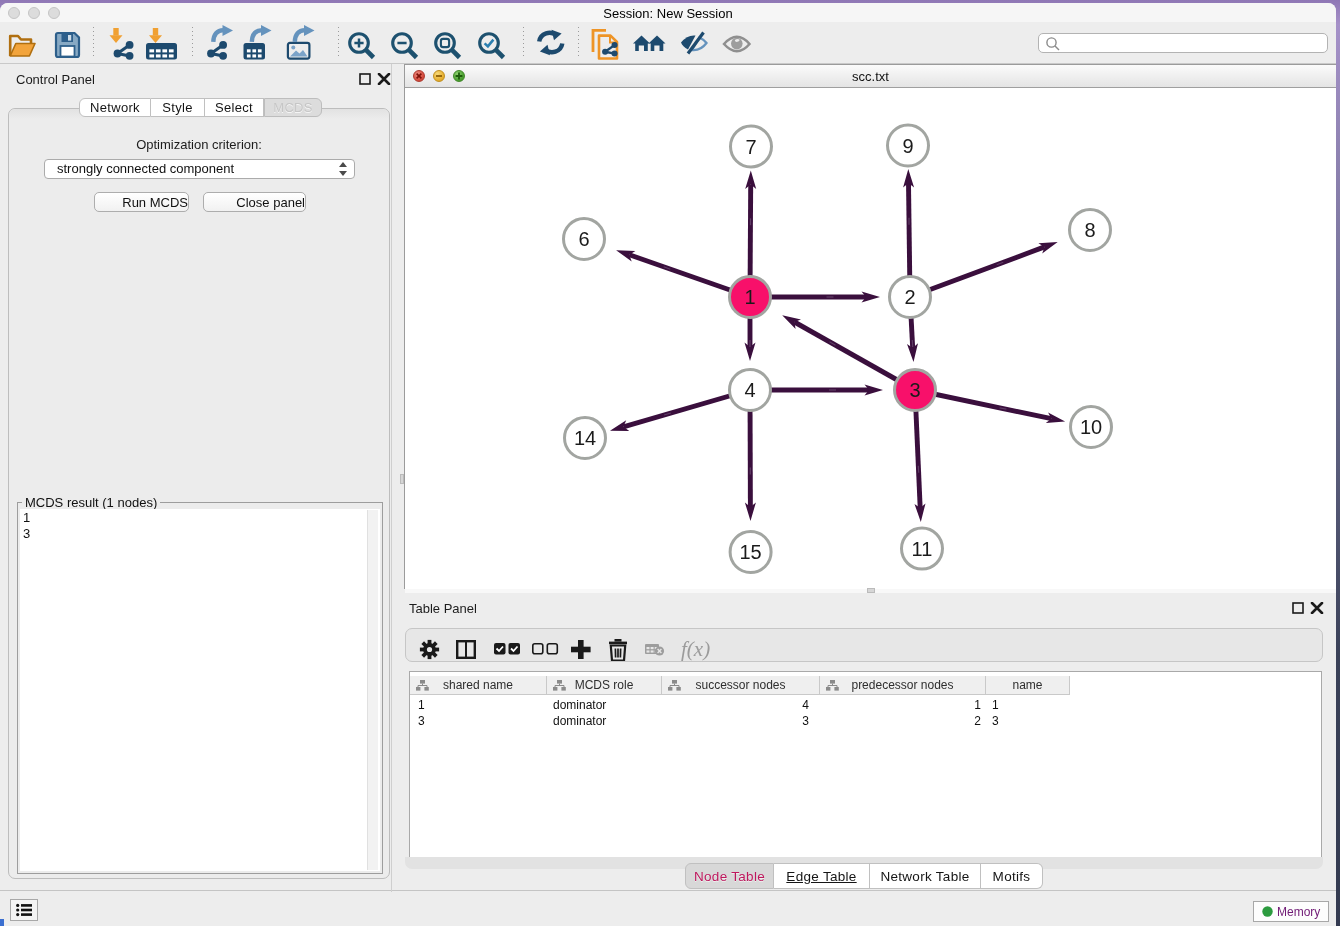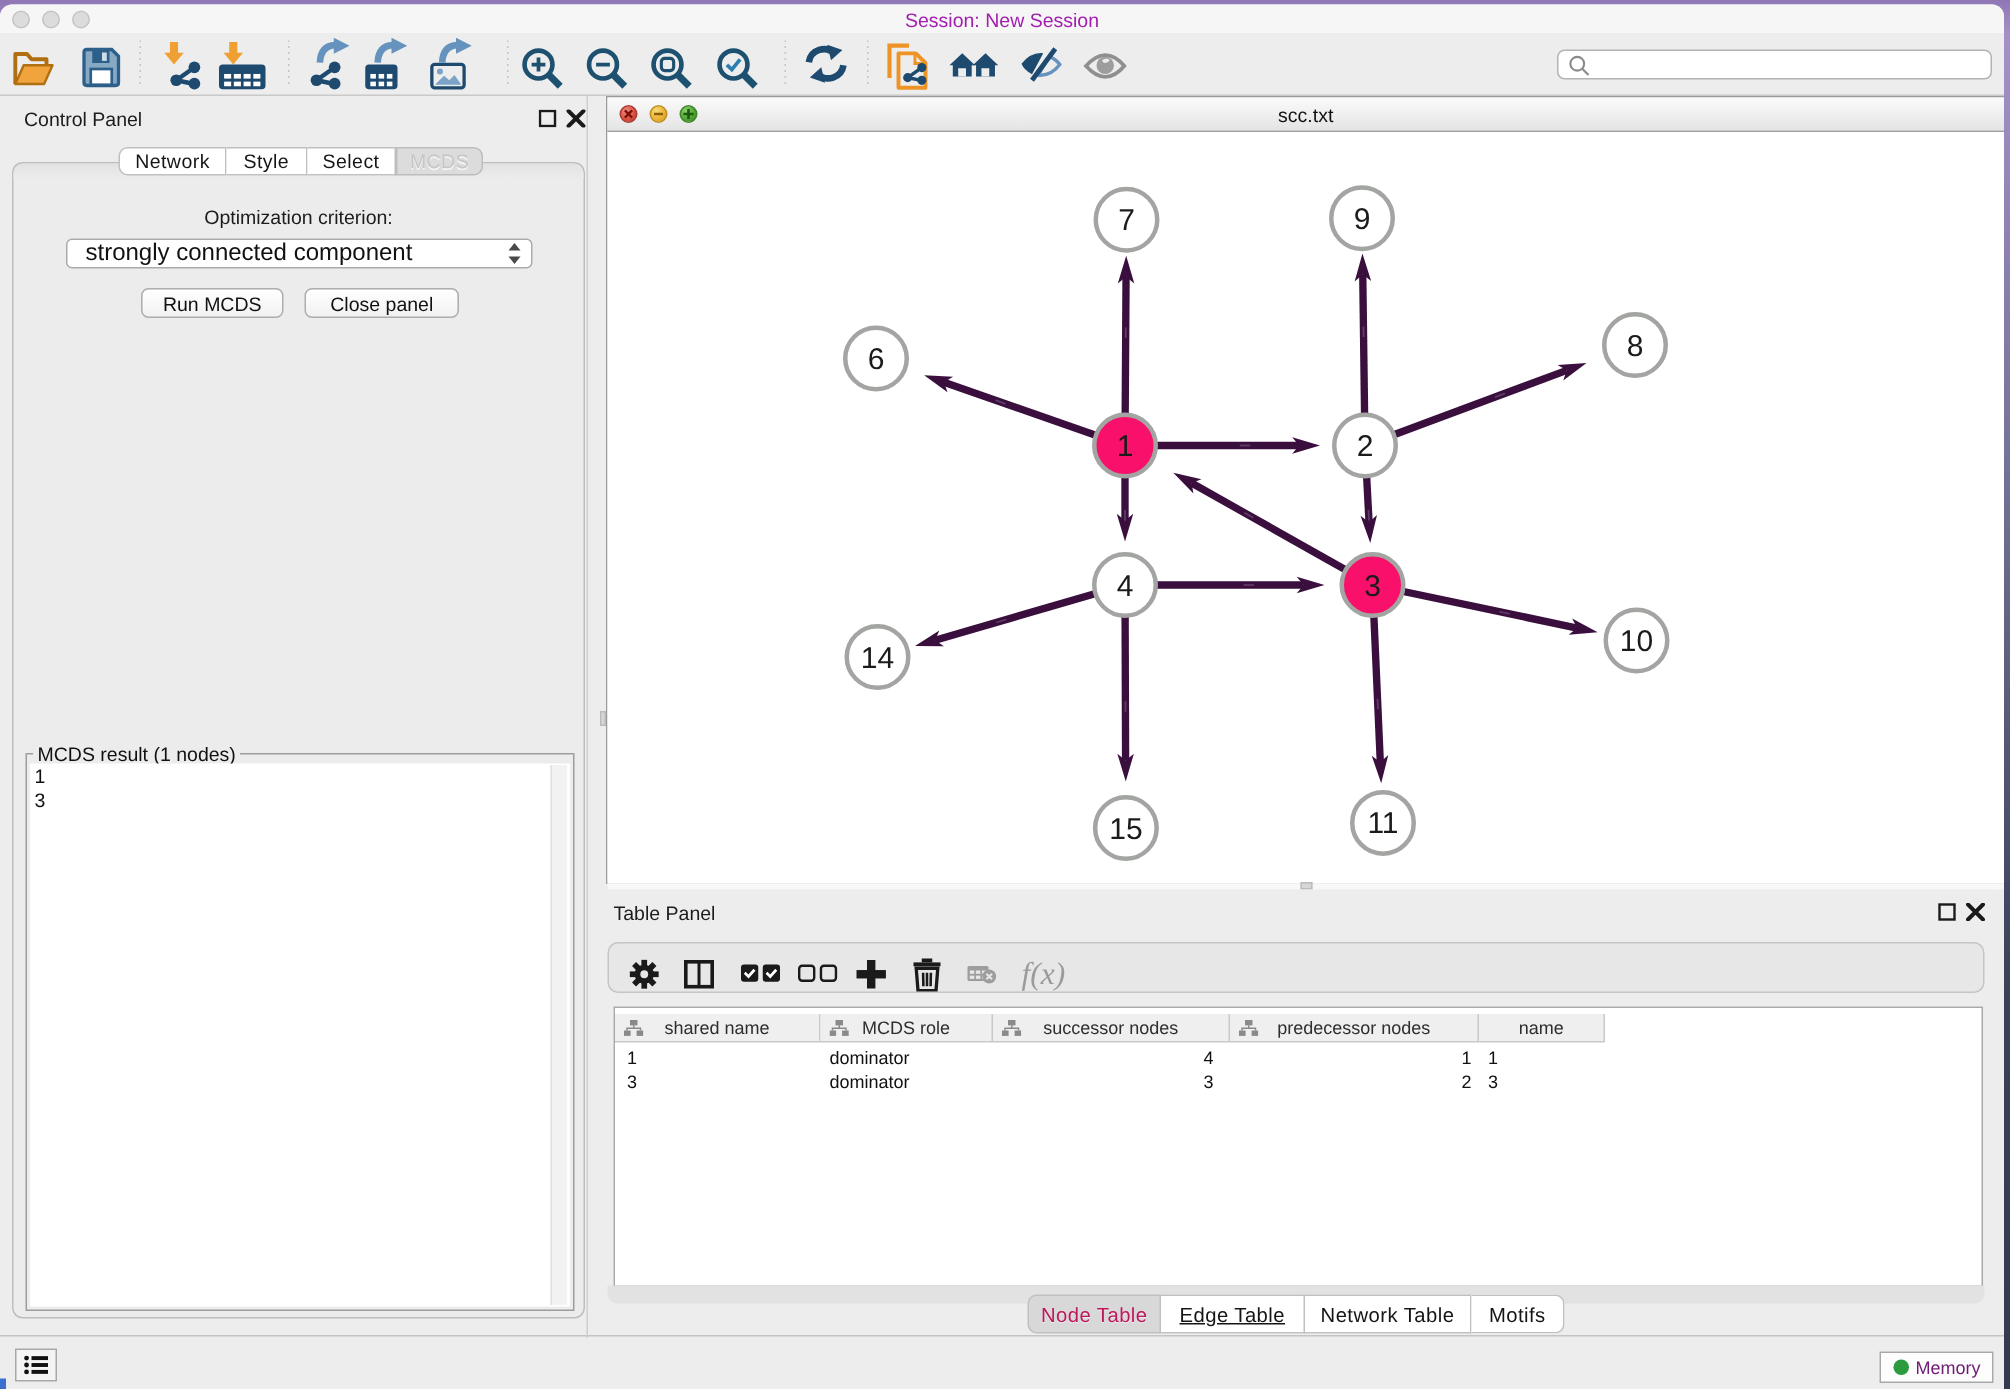--- a/index.html
+++ b/index.html
@@ -5,33 +5,33 @@
 * { margin:0; padding:0; box-sizing:border-box; }
 html,body { width:1340px; height:926px; overflow:hidden; }
 body { font-family:"Liberation Sans", sans-serif; background:#3a4158; position:relative; }
 .abs { position:absolute; }
 #desktop-top { position:absolute; left:0; top:0; width:1340px; height:30px; background:linear-gradient(#8f77b5,#ab96cc); }
 #desktop-right { position:absolute; right:0; top:24px; width:6px; height:902px; background:linear-gradient(#a591c8, #6f6f92 35%, #3a4158 70%, #333a50); }
 #win { position:absolute; left:0; top:3px; width:1336px; height:923px; background:#ededed; border-radius:8px 8px 0 0; }
 
 #titlebar { position:absolute; left:0; top:3px; width:1336px; height:21px; background:#f6f6f6; border-radius:8px 8px 0 0; border-bottom:1px solid #d9d9d9; }
 .tl { position:absolute; top:4px; width:12px; height:12px; border-radius:50%; background:#dcdcdc; border:1px solid #c5c5c5; }
-#wtitle { position:absolute; top:3px; left:0; width:100%; text-align:center; font-size:13px; color:#a21caf; }
+#wtitle { position:absolute; top:3px; left:0; width:100%; text-align:center; font-size:13px; color:#000000; }
 
 #toolbar { position:absolute; left:0; top:22px; width:1336px; height:42px; background:#ededed; border-bottom:1px solid #c9c9c9; }
 .sep { position:absolute; top:5px; height:31px; width:1px; background-image:linear-gradient(#9b9b9b 1px, transparent 1px); background-size:1px 4px; }
 #search { position:absolute; left:1038px; top:11px; width:290px; height:20px; background:#fff; border:1px solid #b3b3b3; border-radius:5px; }
 
 #cp-title { position:absolute; left:16px; top:72px; font-size:13px; color:#1c1c1c; }
 #cp-pane { position:absolute; left:8px; top:108px; width:382px; height:771px; border:1px solid #bdbdbd; border-radius:7px; background:#ececec; }
 #cp-pane-strip { position:absolute; left:9px; top:109px; width:380px; height:10px; background:linear-gradient(#e2e2e2,#ececec); border-radius:7px 7px 0 0; }
 .ctab { position:absolute; top:98px; height:19px; font-size:13px; letter-spacing:0.3px; color:#151515; background:#fff; border:1px solid #c0c0c0; text-align:center; line-height:18px; }
 #opt-label { position:absolute; left:0; top:137px; width:398px; text-align:center; font-size:13px; color:#1c1c1c; }
-#dropdown { position:absolute; left:44px; top:159px; width:311px; height:20px; background:#fff; border:1px solid #ababab; border-radius:4px; font-size:16px; color:#111; line-height:18px; padding-left:12px; }
-.btn { position:absolute; top:192px; height:20px; background:linear-gradient(#ffffff,#f1f1f1); border:1px solid #adadad; border-radius:5px; font-size:13px; color:#111; text-align:center; line-height:19px; }
+#dropdown { position:absolute; left:44px; top:159px; width:311px; height:20px; background:#fff; border:1px solid #ababab; border-radius:4px; font-size:13px; color:#111; line-height:18px; padding-left:12px; }
+.btn { position:absolute; top:192px; height:20px; background:linear-gradient(#ffffff,#f1f1f1); border:1px solid #adadad; border-radius:5px; font-size:13px; color:#111; text-align:right; line-height:19px; }
 #fieldset { position:absolute; left:17px; top:502px; width:366px; height:372px; border:1px solid #9d9d9d; }
 #fieldset-label { position:absolute; left:22px; top:495px; background:#ececec; padding:0 3px; font-size:13px; color:#111; }
 #fs-white { position:absolute; left:20px; top:509px; width:360px; height:362px; background:#fff; }
 #fs-scroll { position:absolute; left:347px; top:1px; width:11px; height:360px; background:#f2f2f2; border-left:1px solid #e0e0e0; }
 
 #netframe { position:absolute; left:404px; top:64px; width:932px; height:525px; border:1px solid #9b9b9b; border-right:none; background:#fff;padding-left:24px; }
 #net-titlebar { position:absolute; left:0; top:0; width:931px; height:23px; background:linear-gradient(#fbfbfb,#e4e4e4); border-bottom:1px solid #9f9f9f; }
 #net-title { position:absolute; top:4px; left:0; width:100%; text-align:center; font-size:13px; color:#111; }
 .wl { position:absolute; top:5px; width:12px; height:12px; border-radius:50%; }
 #canvas { position:absolute; left:0; top:23px; width:931px; height:501px; background:#fff; }

